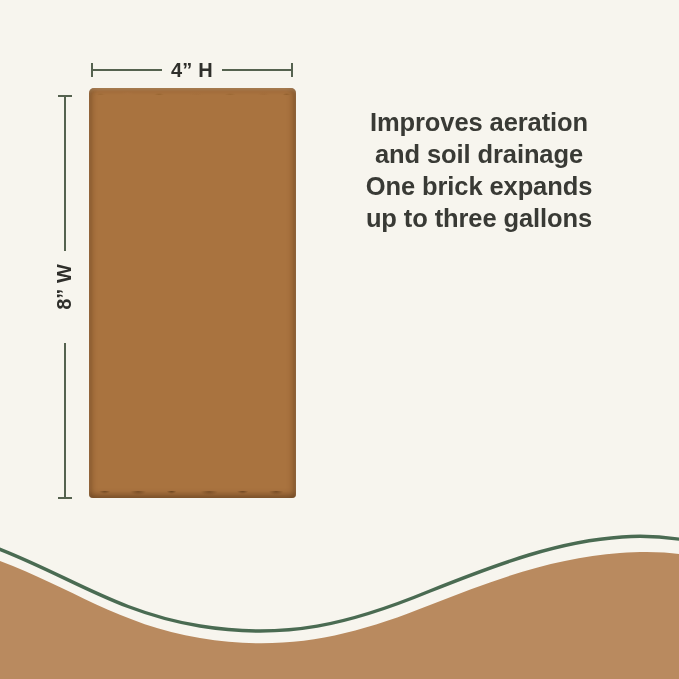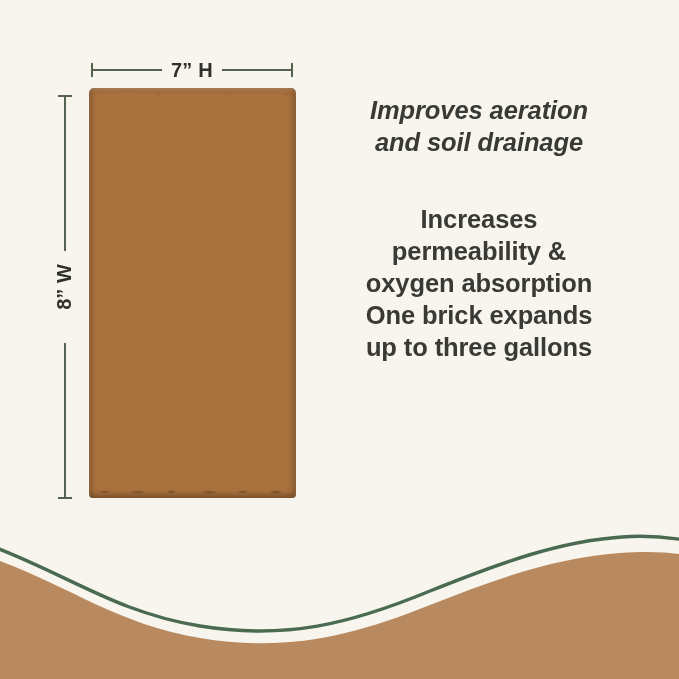--- a/index.html
+++ b/index.html
@@ -215,21 +215,21 @@
     width: 286px;
   }
   .feature {
     font-size: 25.5px;
     font-weight: 700;
     line-height: 32px;
     color: #393A35;
     text-align: center;
     letter-spacing: -.1px;
   }
-  #feature-0 { margin-top: 4px; font-style: italic;   }
+  #feature-0 { margin-top: 16px;   }
   #feature-1 { margin-top: 45px; }
   #feature-2 { }
 
   
   #wave {
     position: absolute;
     left: 0;
     bottom: 0;
     width: 679px;
     height: 160px;
@@ -244,37 +244,36 @@
   <div id="product-area">
 
     <div id="brick">
       <div id="brick-top-edge"></div>
       <div id="brick-bottom-edge"></div>
     </div>
 
     <div id="dim-h">
       <div class="cap left"></div>
       <div class="seg left"></div>
-      <div id="dim-h-label">7” H</div>
+      <div id="dim-h-label">4” H</div>
       <div class="seg right"></div>
       <div class="cap right"></div>
     </div>
 
     <div id="dim-v">
       <div class="cap top"></div>
       <div class="seg top"></div>
       <div id="dim-v-label">8” W</div>
       <div class="seg bottom"></div>
       <div class="cap bottom"></div>
     </div>
   </div>
 
   <div id="features">
     <div class="feature" id="feature-0" style="color: rgb(57, 58, 53);">Improves aeration<br>and soil drainage</div>
-    <div class="feature" id="feature-1" style="color: rgb(57, 58, 53);">Increases<br>permeability &amp;<br>oxygen absorption</div>
     <div class="feature" id="feature-2" style="color: rgb(57, 58, 53);">One brick expands<br>up to three gallons</div>
   </div>
 
   <svg id="wave" viewBox="0 0 679 160" preserveAspectRatio="none">
 
     <path id="wave-soil" d="M0,42 C70,68 120,106 200,119 C285,133 350,118 430,86 C500,58 560,38 620,34 C645,32 665,33 679,35 L679,160 L0,160 Z" fill="#B98A5F"></path>
 
     <path id="wave-line" d="M-6,28 C68,56 118,94 200,107 C286,121 350,105 430,72 C500,44 560,22 622,18 C648,16 666,18 685,21" fill="none" stroke="#4A6B52" stroke-width="3.4" stroke-linecap="round"></path>
   </svg>
 

